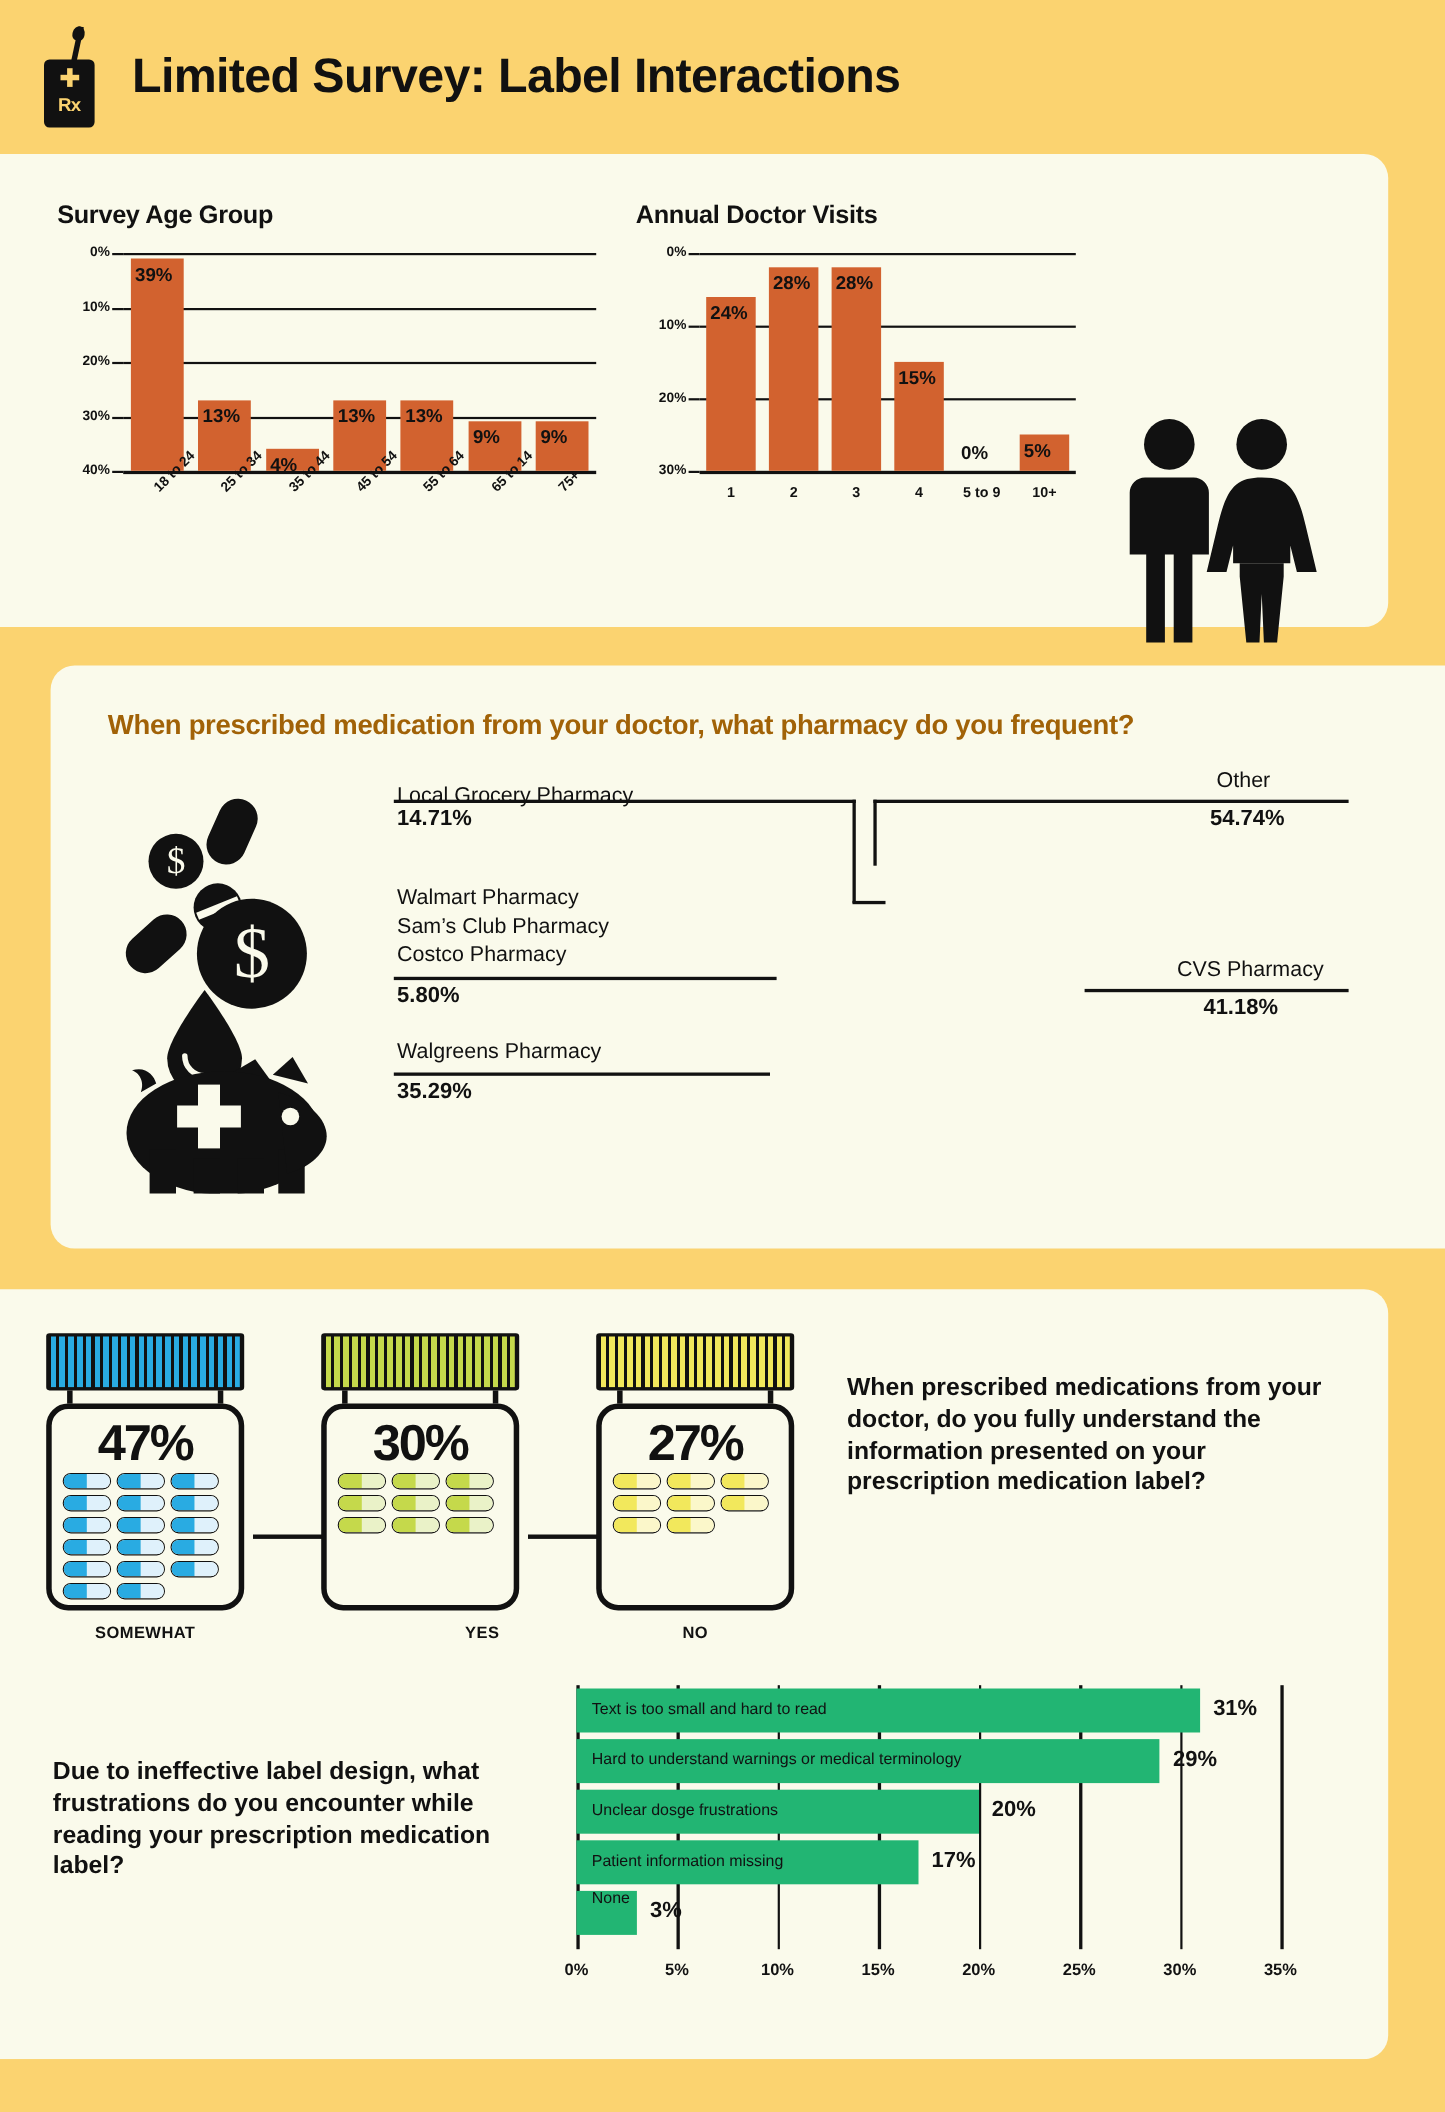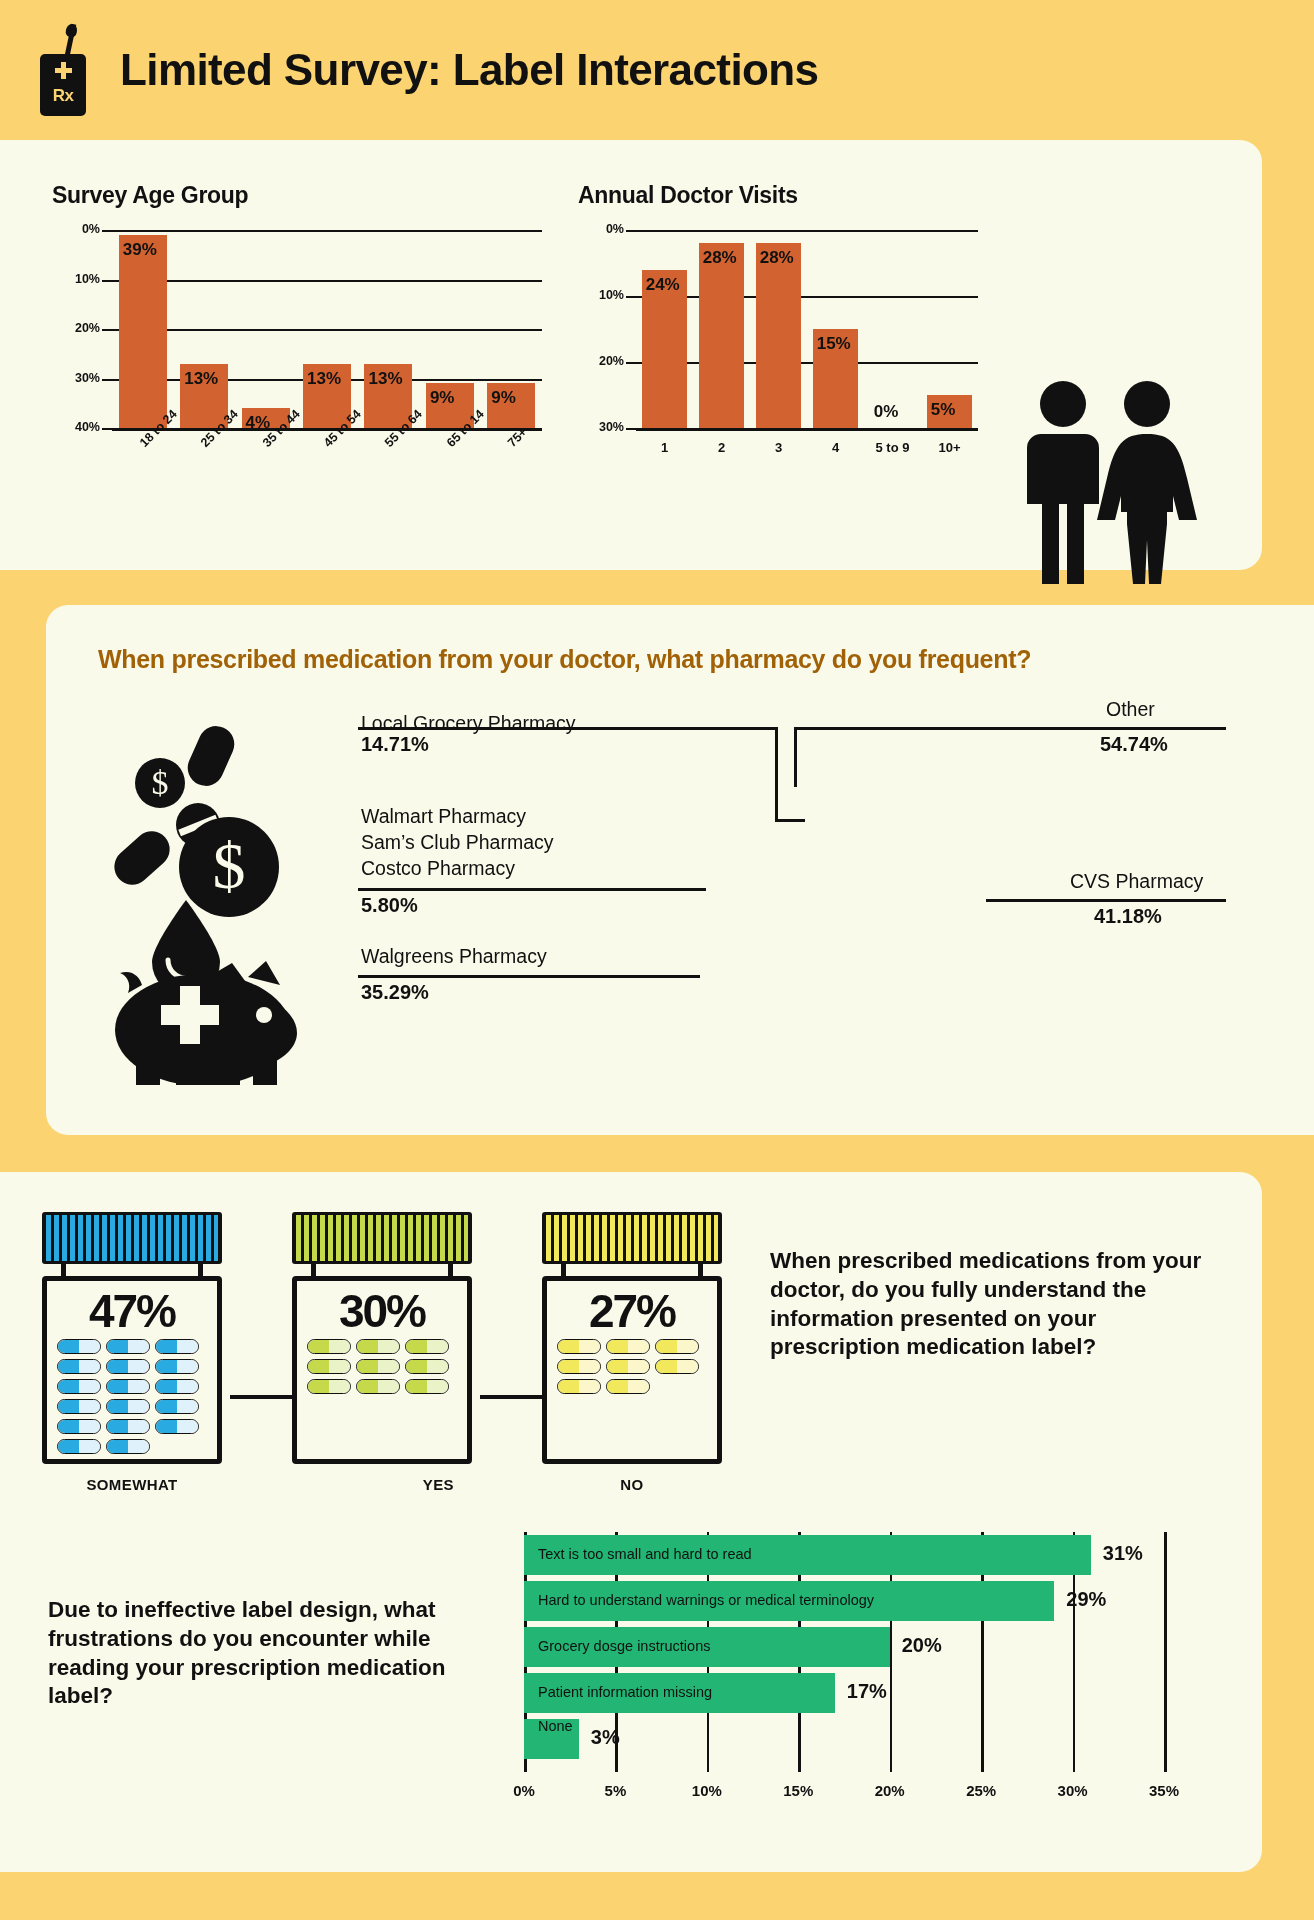--- a/index.html
+++ b/index.html
@@ -47,21 +47,21 @@
   .lead-label { position: absolute; font-size: 19.5px; color: #111; line-height: 1.22; white-space: nowrap; }
   .lead-pct { position: absolute; font-size: 20px; font-weight: bold; color: #111; }
   .lead-rule { position: absolute; background: #111; height: 3px; }
   .lead-v { position: absolute; background: #111; width: 3px; }
 
   
   .bottle { position: absolute; width: 180px; }
   .cap { height: 52px; background: #111; border-radius: 3px; position: relative; overflow: hidden; }
   .cap .stripes { position: absolute; inset: 3px 4px; }
   .neck { width: 142px; height: 12px; margin: 0 auto; border-left: 5px solid #111; border-right: 5px solid #111; background: #FAFAEB; }
-  .body { height: 188px; border: 5px solid #111; border-radius: 4px; background: #FAFAEB; position: relative; padding: 6px 10px 8px; }
+  .body { height: 188px; border: 5px solid #111; border-radius: 20px; background: #FAFAEB; position: relative; padding: 6px 10px 8px; }
   .bigpct { font-size: 46px; font-weight: bold; color: #111; text-align: center; letter-spacing: -2px; line-height: 1.05; }
   .pillgrid { display: flex; flex-wrap: wrap; gap: 5px; justify-content: flex-start; margin-top: 4px; }
   .pill { width: 44px; height: 15px; border-radius: 8px; border: 1.5px solid; display: flex; overflow: hidden; }
   .pill i { display: block; width: 50%; height: 100%; }
   .bottle-cap-label { position: absolute; font-size: 15px; font-weight: bold; color: #111; letter-spacing: 0.4px; text-align: center; width: 180px; }
   .connector { position: absolute; height: 4px; background: #111; }
 
   .qtext { position: absolute; font-size: 22.5px; font-weight: bold; color: #111; line-height: 1.28; }
 
   
@@ -441,21 +441,21 @@
         <div class="hx-label" style="left: 522.571px; top: 250px; width: 52px;">30%</div>
         <div class="grid-v" style="left: 640px; top: 0px; height: 240px;"></div>
         <div class="hx-label" style="left: 614px; top: 250px; width: 52px;">35%</div>
         <div class="hbar" style="left: 0px; top: 3px; width: 566.857px; height: 40px;"></div>
         <div class="hbar-cat" style="left: 14px; top: 14px;">Text is too small and hard to read</div>
         <div class="hbar-val" style="left: 578.857px; top: 10px;">31%</div>
         <div class="hbar" style="left: 0px; top: 49px; width: 530.286px; height: 40px;"></div>
         <div class="hbar-cat" style="left: 14px; top: 60px;">Hard to understand warnings or medical terminology</div>
         <div class="hbar-val" style="left: 542.286px; top: 56px;">29%</div>
         <div class="hbar" style="left: 0px; top: 95px; width: 365.714px; height: 40px;"></div>
-        <div class="hbar-cat" style="left: 14px; top: 106px;">Grocery dosge instructions</div>
+        <div class="hbar-cat" style="left: 14px; top: 106px;">Unclear dosge frustrations</div>
         <div class="hbar-val" style="left: 377.714px; top: 102px;">20%</div>
         <div class="hbar" style="left: 0px; top: 141px; width: 310.857px; height: 40px;"></div>
         <div class="hbar-cat" style="left: 14px; top: 152px;">Patient information missing</div>
         <div class="hbar-val" style="left: 322.857px; top: 148px;">17%</div>
         <div class="hbar" style="left: 0px; top: 187px; width: 54.8571px; height: 40px;"></div>
         <div class="hbar-cat" style="left: 14px; top: 186px;">None</div>
         <div class="hbar-val" style="left: 66.8571px; top: 194px;">3%</div>
       </div>
   </div>
 

